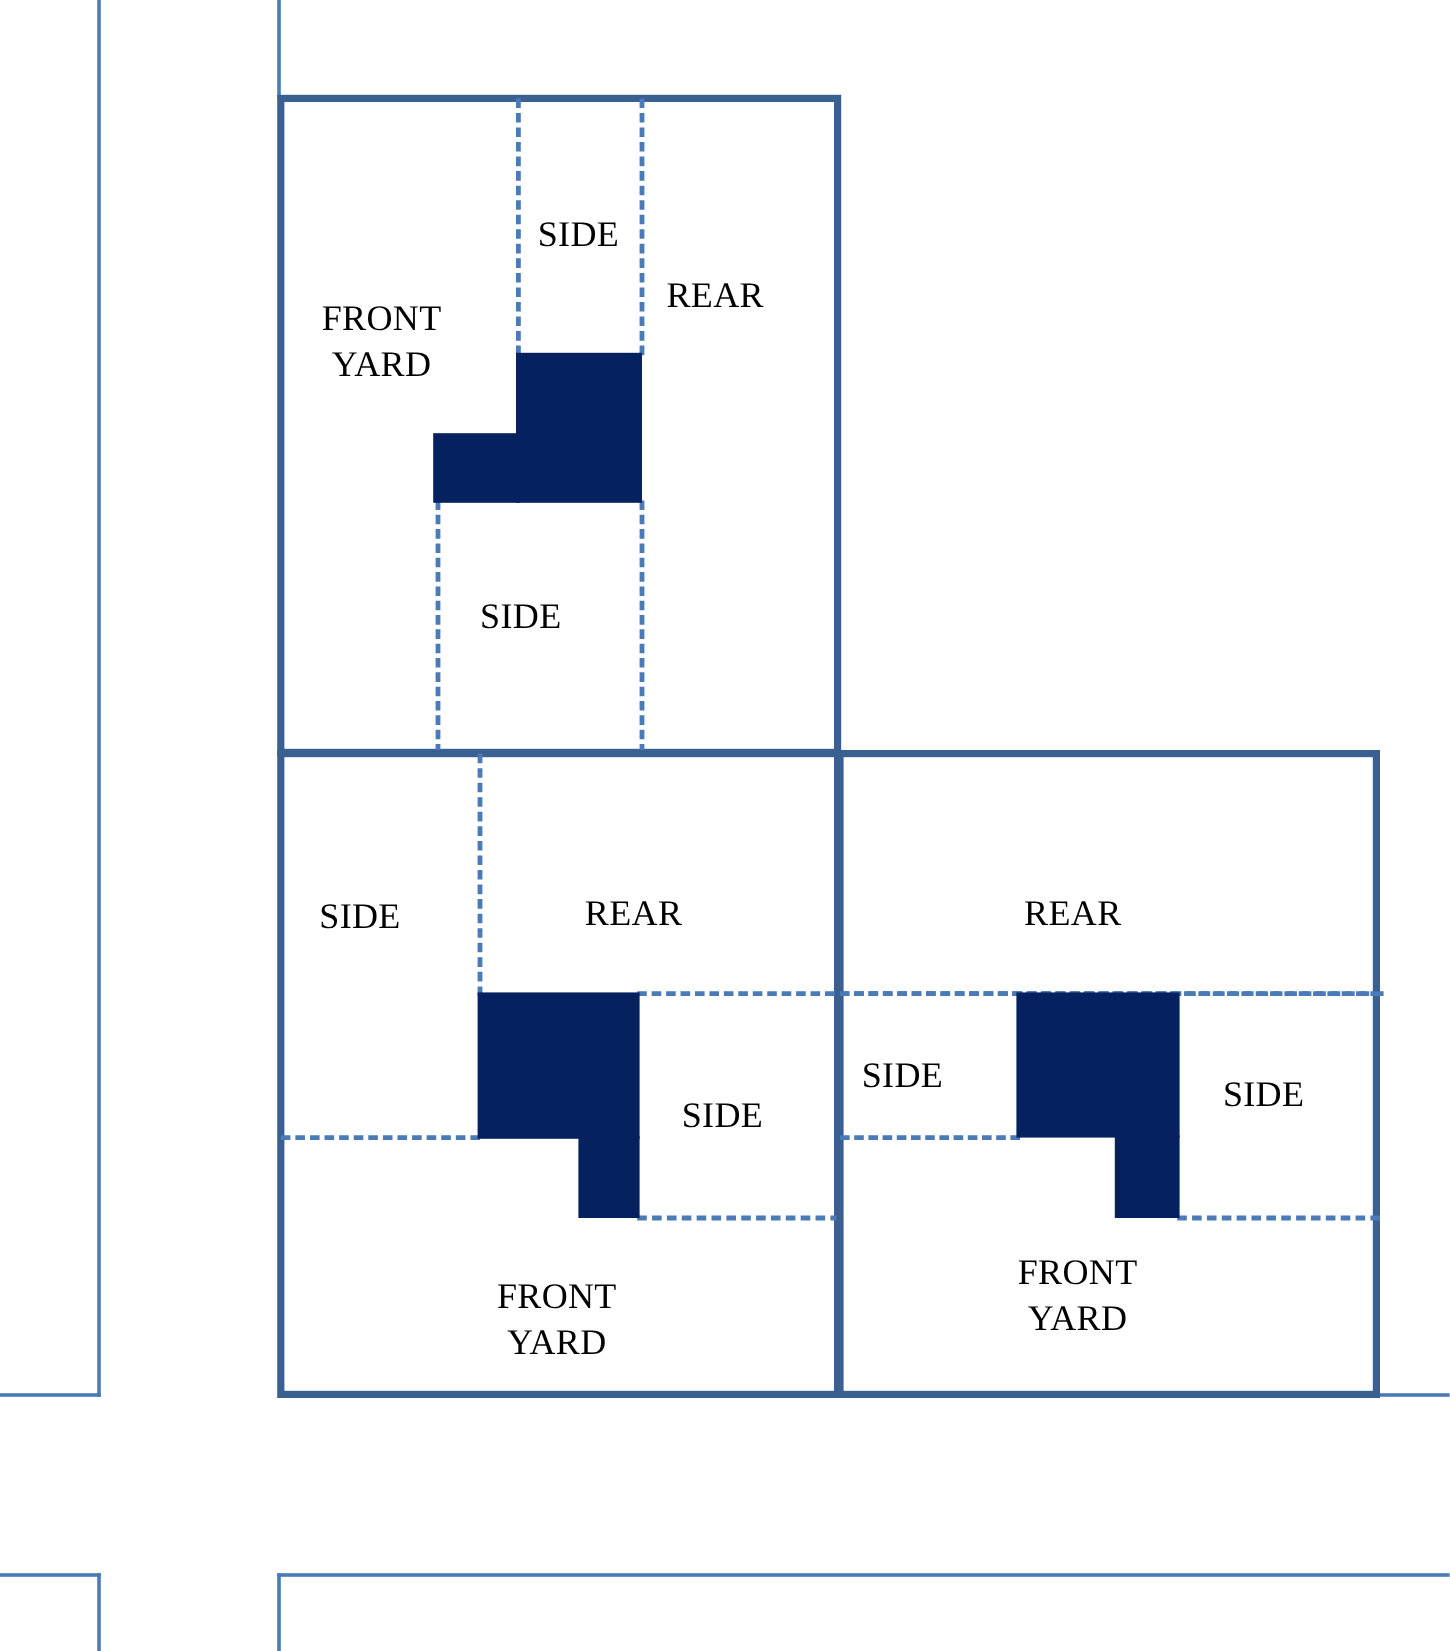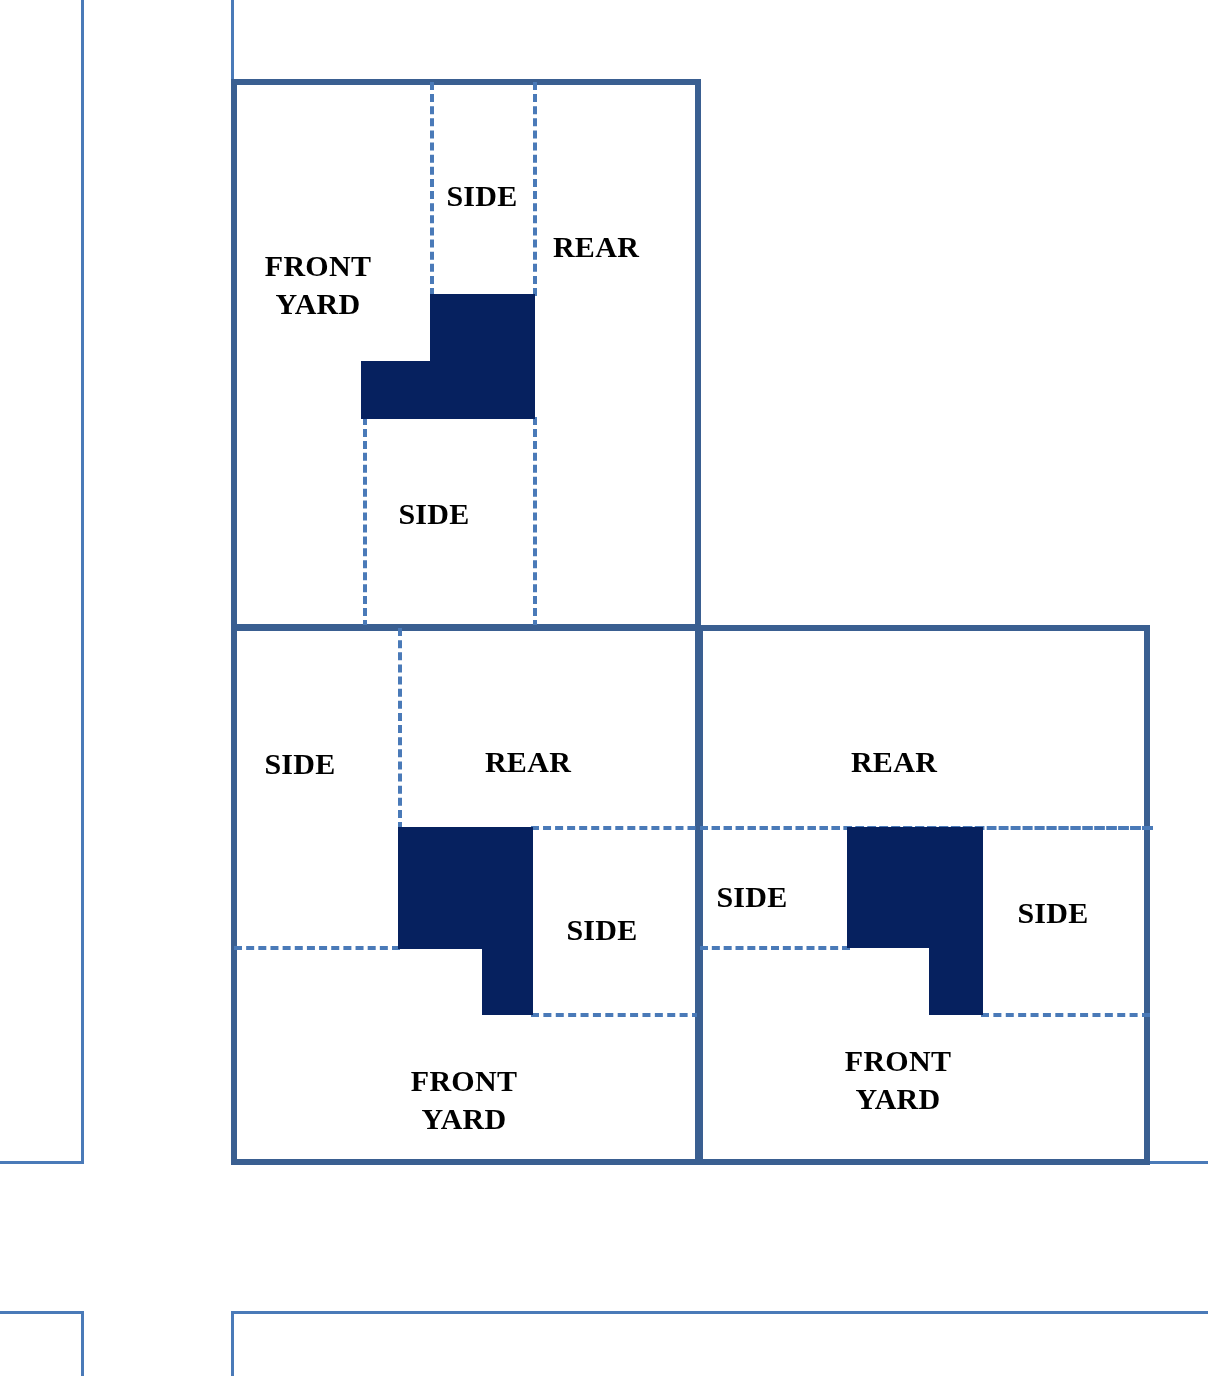--- a/index.html
+++ b/index.html
@@ -15,21 +15,21 @@
 
   
   .dash-v{position:absolute;width:0;border-left:4px dashed #4A7AB8;}
   .dash-h{position:absolute;height:0;border-top:4px dashed #4A7AB8;}
 
   
   .bldg{position:absolute;background:#06215F;}
 
   
   .lbl{position:absolute;color:#000000;font-size:30px;line-height:1.28;
-       text-align:center;white-space:pre-line;letter-spacing:.3px;font-weight:bold;}
+       text-align:center;white-space:pre-line;letter-spacing:.3px;}
 </style>
 </head>
 <body>
 
 <div class="stage">
 
   <div class="street" style="left:81px;  top:0px;    width:3px;  height:1164px;"></div>
   <div class="street" style="left:0px;   top:1161px; width:84px; height:3px;"></div>
   <div class="street" style="left:231px; top:0px;    width:3px;  height:82px;"></div>
   <div class="street" style="left:0px;   top:1311px; width:84px; height:3px;"></div>

